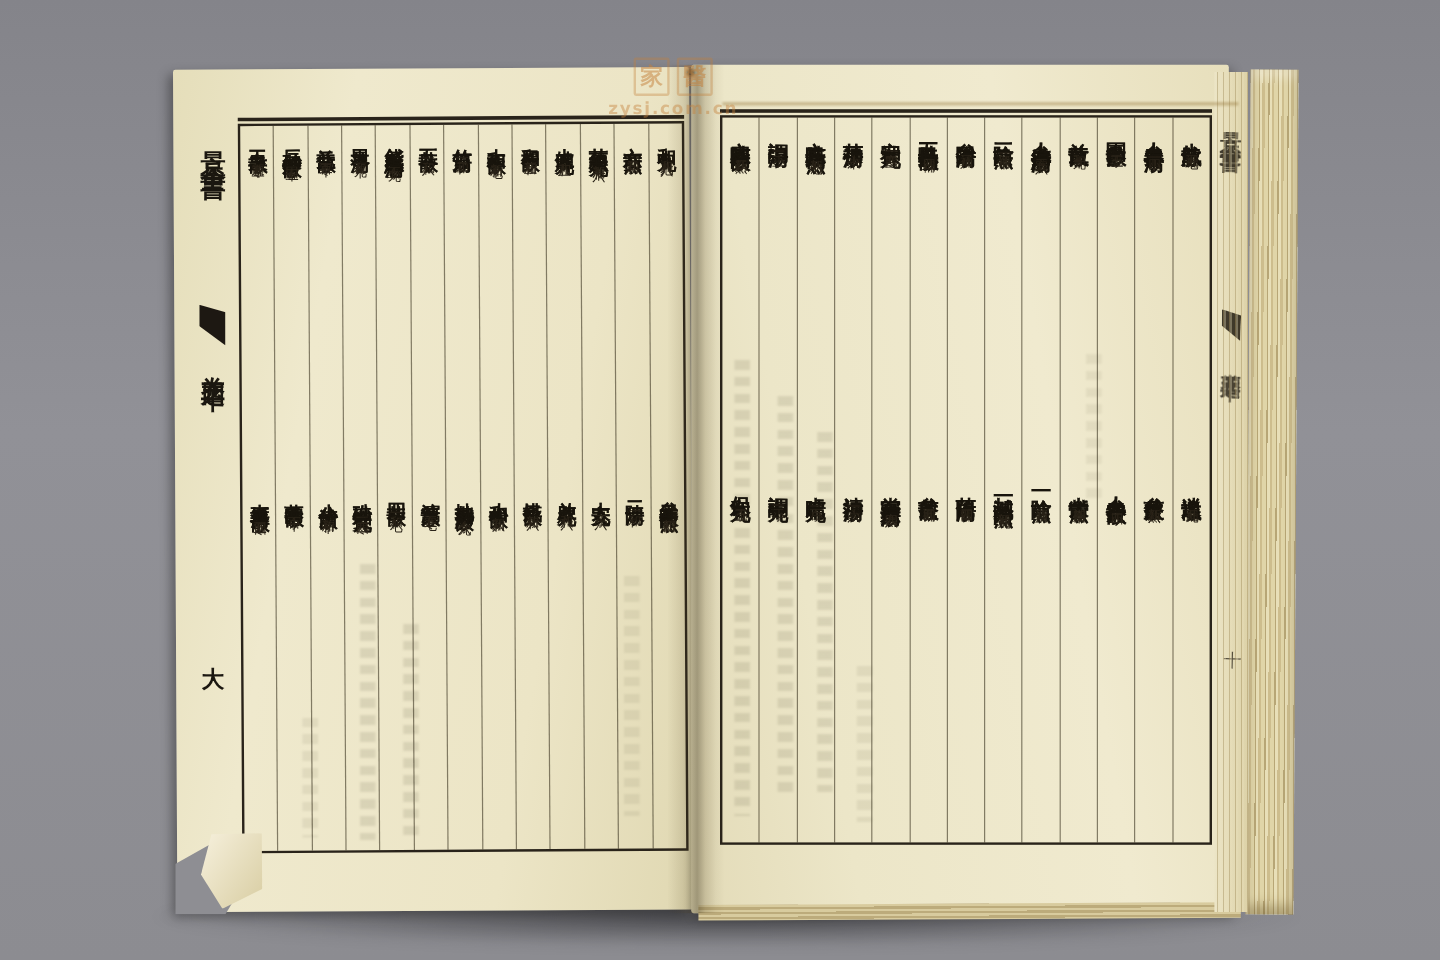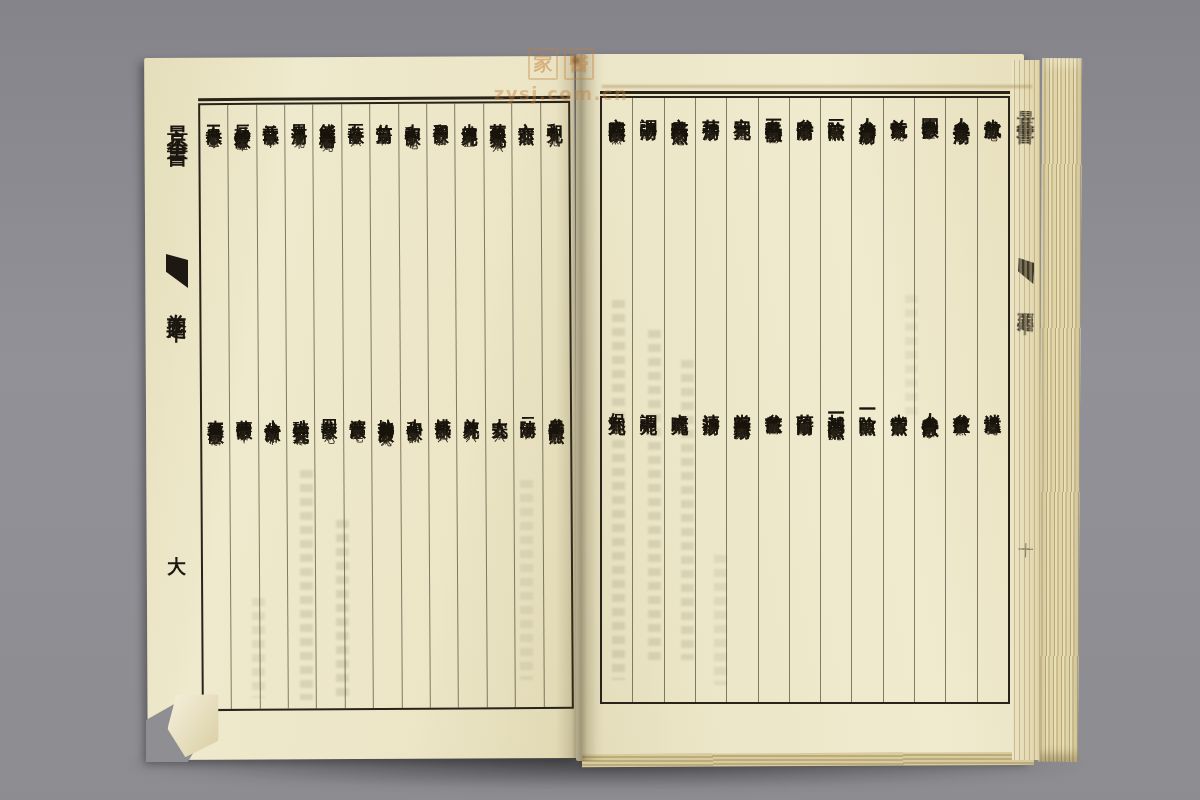--- a/index.html
+++ b/index.html
@@ -70,21 +70,21 @@
     clip-path:polygon(0 0,100% 18%,100% 100%,0 52%);}
   .er-juan{top:238px;font-size:17px;letter-spacing:2px;font-weight:700;opacity:.8;filter:blur(.4px);}
   .er-page{top:470px;font-size:15px;opacity:.75;}
   
   .watermark{position:absolute;left:498px;top:48px;width:126px;z-index:5;opacity:.7;
     display:flex;flex-direction:column;align-items:center;}
   .seals{display:flex;gap:6px;}
   .seal{width:26px;height:28px;border:2px solid rgba(196,128,58,.5);border-radius:2px;
     color:rgba(196,128,58,.72);font-size:19px;font-weight:700;
     display:flex;align-items:center;justify-content:center;}
-  .wm-url{margin-top:3px;font-size:18px;font-weight:700;color:rgba(196,128,58,.6);
+  .wm-url{margin-top:3px;font-size:14px;font-weight:700;color:rgba(196,128,58,.6);
     letter-spacing:1.5px;font-family:"DejaVu Sans",sans-serif;}
   
   .ghost{position:absolute;z-index:2;width:13px;opacity:.5;filter:blur(1px);
     background-image:repeating-linear-gradient(180deg,rgba(110,105,80,.32) 0 8px,rgba(110,105,80,0) 8px 14px);}
   
   .tear-hole{position:absolute;left:146px;top:702px;width:58px;height:60px;z-index:4;
     background:#8e8e93;clip-path:polygon(0 30%,55% 0,100% 55%,72% 100%,0 100%);}
   .tear-flap{position:absolute;left:168px;top:692px;width:52px;height:66px;z-index:5;
     background:linear-gradient(120deg,#f6f0dc,#d8cda2);transform:rotate(6deg);
     clip-path:polygon(10% 8%,90% 0,100% 70%,40% 100%,0 60%);

